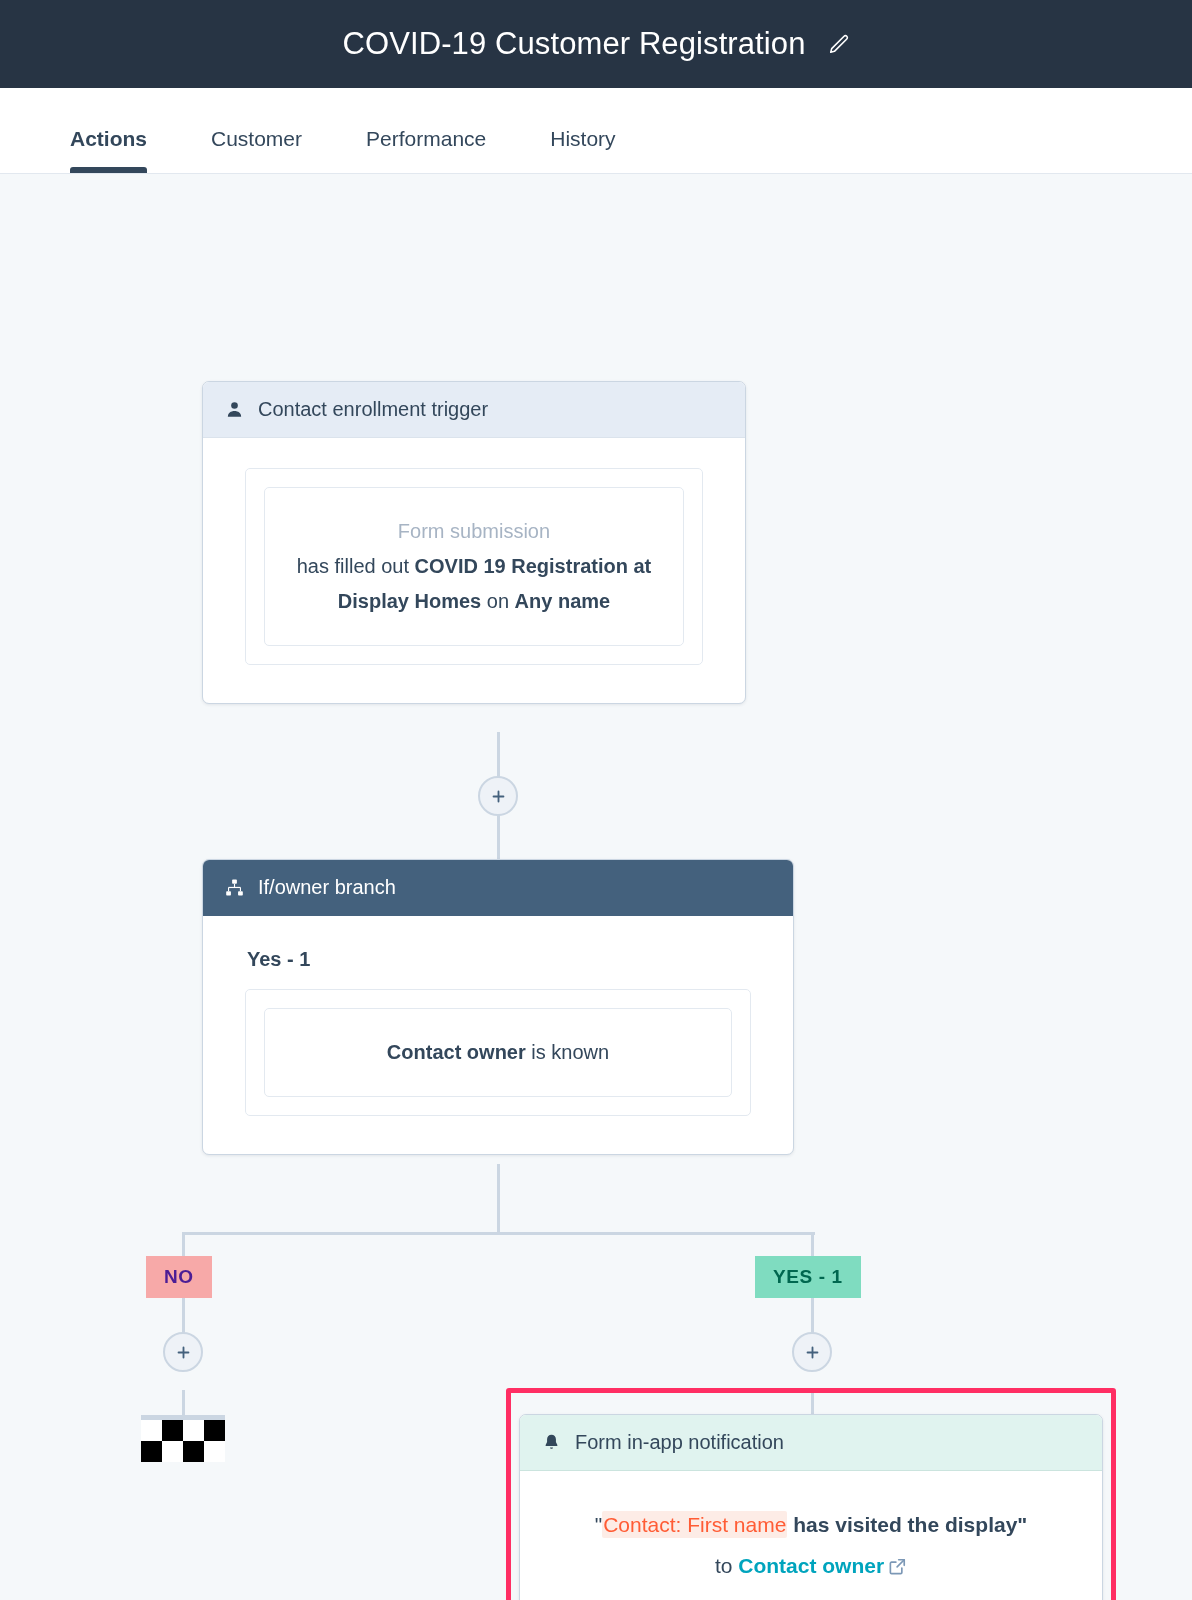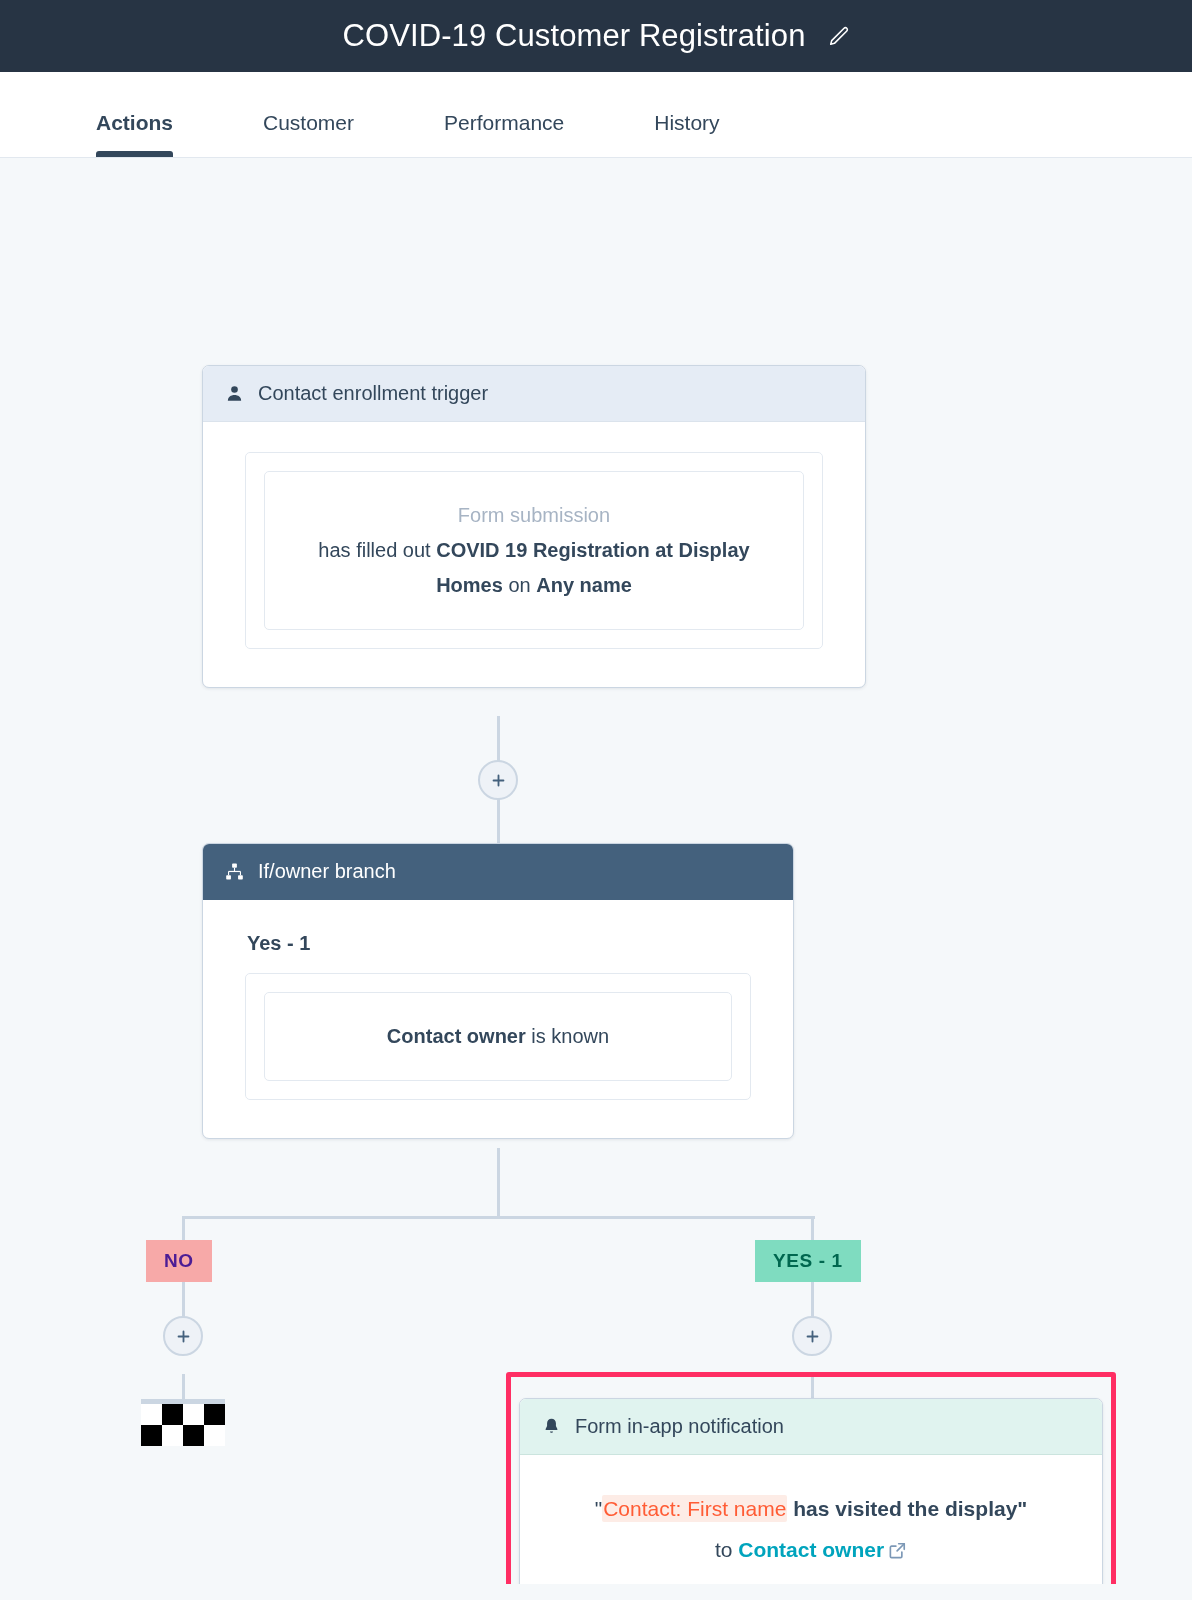--- a/index.html
+++ b/index.html
@@ -7,21 +7,21 @@
   html, body {
     width: 1192px;
     height: 1600px;
     overflow: hidden;
     background: #f5f8fa;
     font-family: "Liberation Sans", sans-serif;
   }
 
   
   .topbar {
-    height: 72px;
+    height: 88px;
     background: #273444;
     display: flex;
     align-items: center;
     justify-content: center;
     position: relative;
   }
   .topbar-inner {
     display: flex;
     align-items: center;
     gap: 22px;
@@ -52,21 +52,20 @@
     position: relative;
   }
   .tab {
     font-size: 21px;
     color: #33475b;
     padding: 0 0 22px 0;
     margin-right: 64px;
     position: relative;
     cursor: pointer;
     white-space: nowrap;
-    margin-left: 26px;
   }
   .tab.active { font-weight: 700; }
   .tab.active::after {
     content: "";
     position: absolute;
     left: 0;
     right: 0;
     bottom: 0;
     height: 6px;
     border-radius: 3px 3px 0 0;
@@ -264,21 +263,21 @@
   <div class="hline" style="left:182px; top:1058px; width:633px;"></div>
   <div class="vline" style="left:182px; top:1058px; height:26px;"></div>
   <div class="vline" style="left:811px; top:1058px; height:26px;"></div>
 
   <div class="vline" style="left:182px; top:1122px; height:58px;"></div>
   <div class="vline" style="left:182px; top:1216px; height:30px;"></div>
 
   <div class="vline" style="left:811px; top:1122px; height:58px;"></div>
   <div class="vline" style="left:811px; top:1216px; height:50px;"></div>
 
-  <div class="node" style="left:202px; top:207px; width:664px;">
+  <div class="node" style="left:202px; top:207px; width:544px;">
     <div class="node-head head-trigger">
       <span class="hicon">
         <svg width="19" height="19" viewBox="0 0 24 24" fill="#33475b">
           <circle cx="12" cy="7" r="4.2"></circle>
           <path d="M3.6 21c0-4.4 3.8-7 8.4-7s8.4 2.6 8.4 7Z"></path>
         </svg>
       </span>
       <span>Contact enrollment trigger</span>
     </div>
     <div class="node-body">

